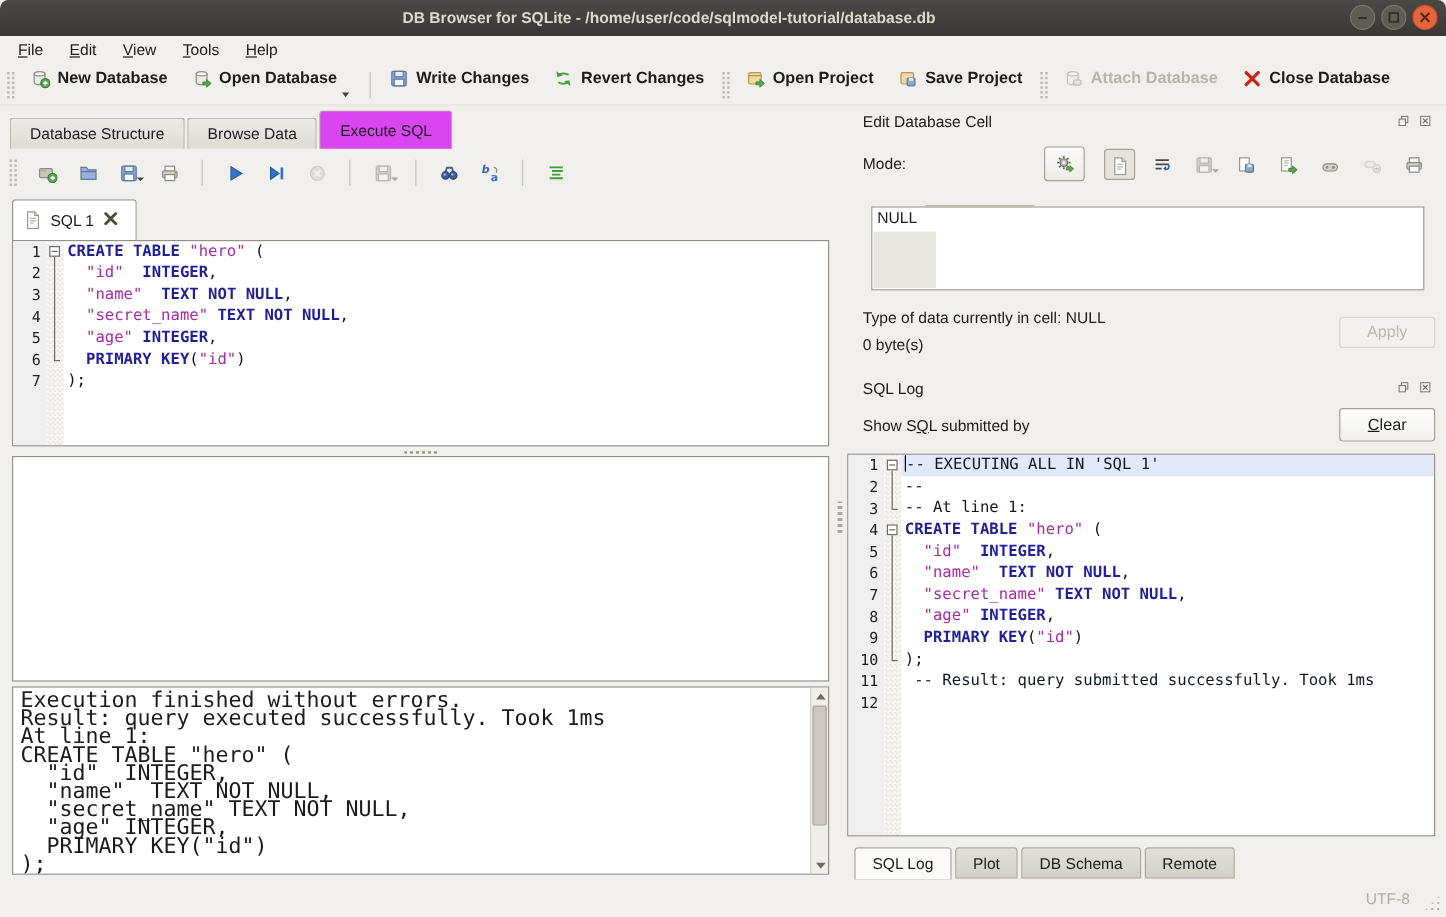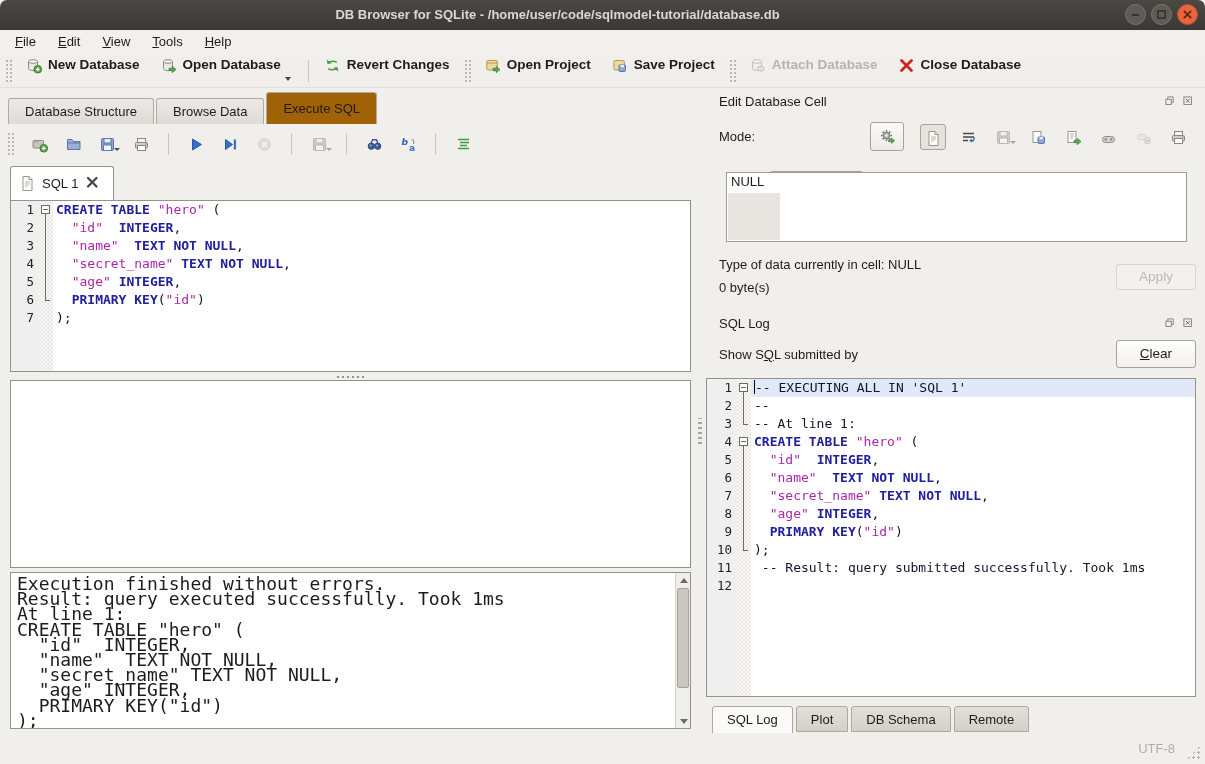--- a/index.html
+++ b/index.html
@@ -34,21 +34,21 @@
   .dd-arrow{width:0;height:0;border-left:3.5px solid transparent;border-right:3.5px solid transparent;
     border-top:4px solid #4a4743;align-self:flex-end;margin:0 0 4px -2px;}
 
   
   .main{position:absolute;left:0;top:88px;right:0;bottom:31px;}
 
   
   .main-tabs{position:absolute;left:8px;top:2px;height:34px;display:flex;align-items:flex-end;}
   .tab{height:26px;line-height:26px;padding:0 16px;background:linear-gradient(#eceae6,#dedbd5);
     border:1px solid #b1aaa2;border-bottom:none;margin-right:2px;border-radius:3px 3px 0 0;}
-  .tab.active{height:32px;line-height:32px;background:#a16207;position:relative;z-index:3;}
+  .tab.active{height:32px;line-height:32px;background:#d946ef;position:relative;z-index:3;}
 
   
   .sql-toolbar{position:absolute;left:4px;top:40px;height:32px;display:flex;align-items:center;gap:8px;}
   .ibtn{width:26px;height:26px;display:flex;align-items:center;justify-content:center;position:relative;border-radius:3px;}
   .ibtn.disabled{filter:grayscale(1) opacity(.45);}
   .ibtn .dd-arrow{position:absolute;right:0;bottom:2px;border-left-width:3px;border-right-width:3px;border-top-width:3.5px;}
   .ibtn.active{background:#e6e2dc;border:1px solid #a9a29a;}
 
   
   .sql-tabbar{position:absolute;left:10px;top:76px;height:36px;display:flex;align-items:flex-end;}
@@ -195,20 +195,28 @@
             <path d="M3.5 4.5 v7 c0 1.3 2 2.1 4.5 2.1 s4.5 -.8 4.5 -2.1 v-7" fill="#eceae6" stroke="#8d8982" stroke-width="1"></path>
             <ellipse cx="8" cy="4.5" rx="4.5" ry="1.8" fill="#f8f7f5" stroke="#8d8982" stroke-width="1"></ellipse>
             <path d="M9 11.3 h3.2 v-2 l3.8 3.2 -3.8 3.2 v-2 H9 z" fill="#59a84d" stroke="#3d7d35" stroke-width=".7"></path>
           </svg></span>
         <span>Open Database</span>
         <span class="dd-arrow"></span>
       </div>
       <div class="tsep"></div>
       <div class="tbtn">
         <span class="ticon"><svg width="17" height="17" viewBox="0 0 17 17">
+            <rect x="2.5" y="2.5" width="12" height="12" rx="1.2" fill="#8fa8cf" stroke="#5c77a3"></rect>
+            <rect x="5" y="2.5" width="7" height="4.5" fill="#e7edf7" stroke="#5c77a3"></rect>
+            <rect x="4.5" y="9" width="8" height="5.5" fill="#f4f7fc" stroke="#5c77a3"></rect>
+          </svg></span>
+        <span>Write Changes</span>
+      </div>
+      <div class="tbtn">
+        <span class="ticon"><svg width="17" height="17" viewBox="0 0 17 17">
             <path d="M12.8 5.4 A6 4.6 0 0 0 4.2 5.8" fill="none" stroke="#4a9e3f" stroke-width="1.6"></path>
             <path d="M2.6 2.4 l.9 4.7 4.4 -.9 z" fill="#4a9e3f"></path>
             <path d="M4.2 11.6 A6 4.6 0 0 0 12.8 11.2" fill="none" stroke="#4a9e3f" stroke-width="1.6"></path>
             <path d="M14.4 14.6 l-.9 -4.7 -4.4 .9 z" fill="#4a9e3f"></path>
           </svg></span>
         <span>Revert Changes</span>
       </div>
       <div class="grip"></div>
       <div class="tbtn">
         <span class="ticon"><svg width="17" height="17" viewBox="0 0 17 17">

